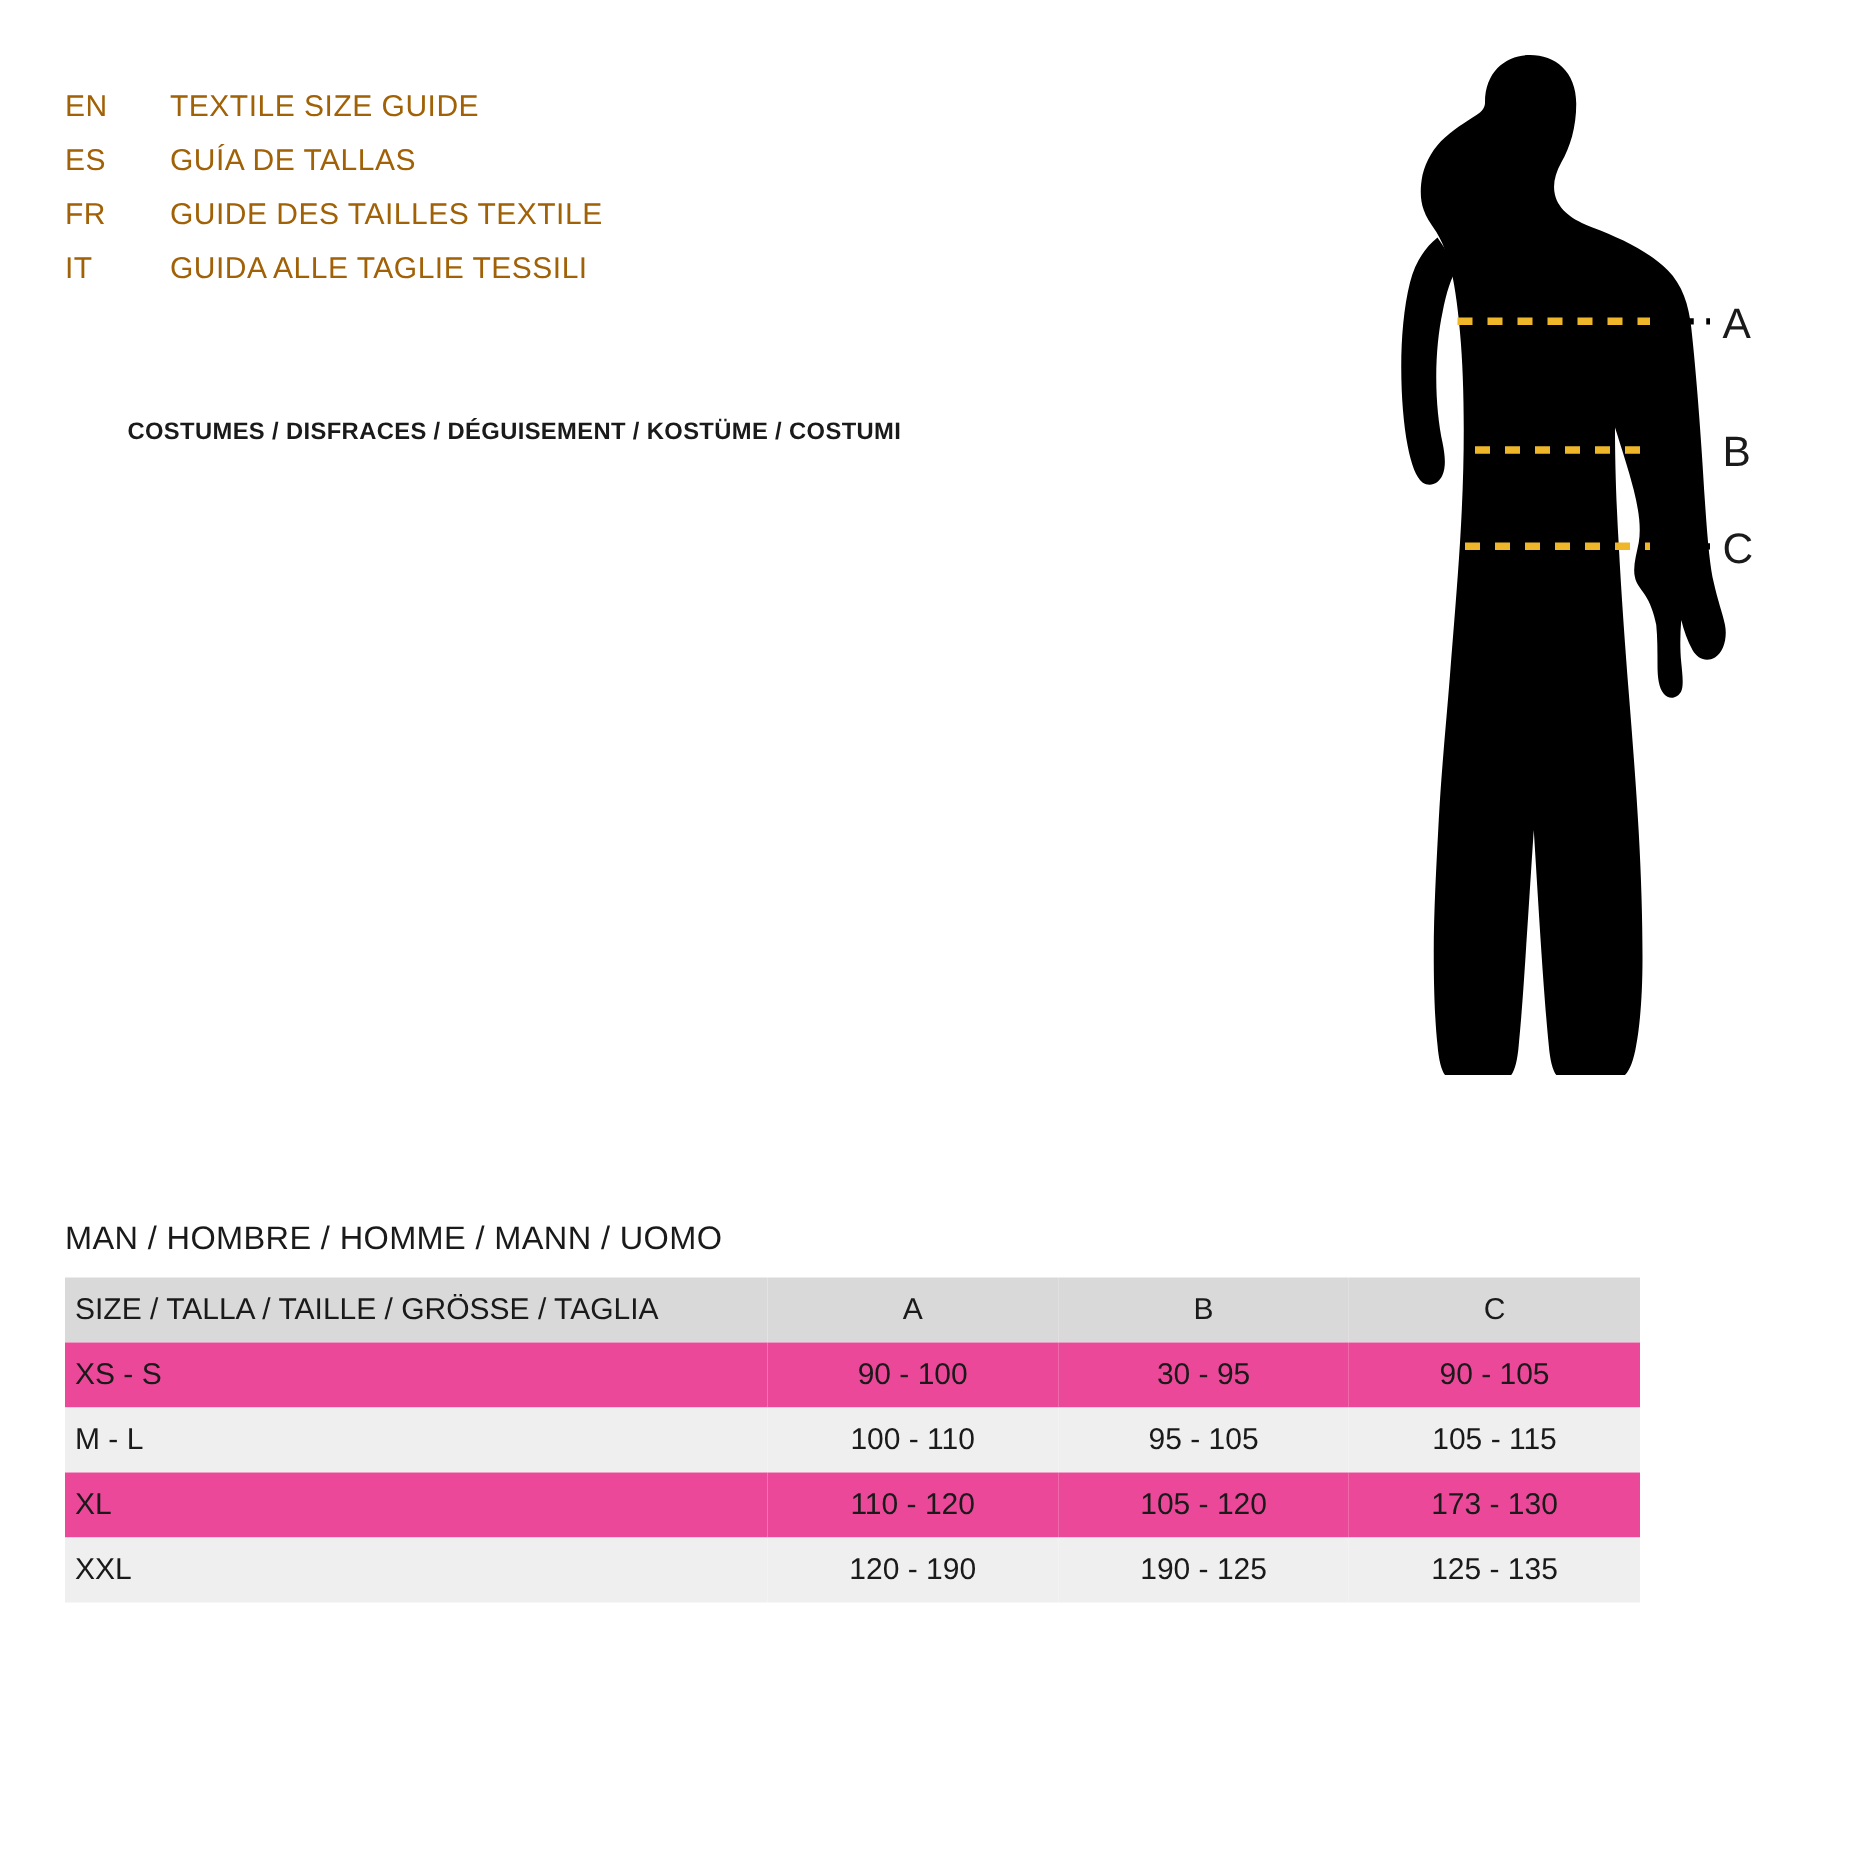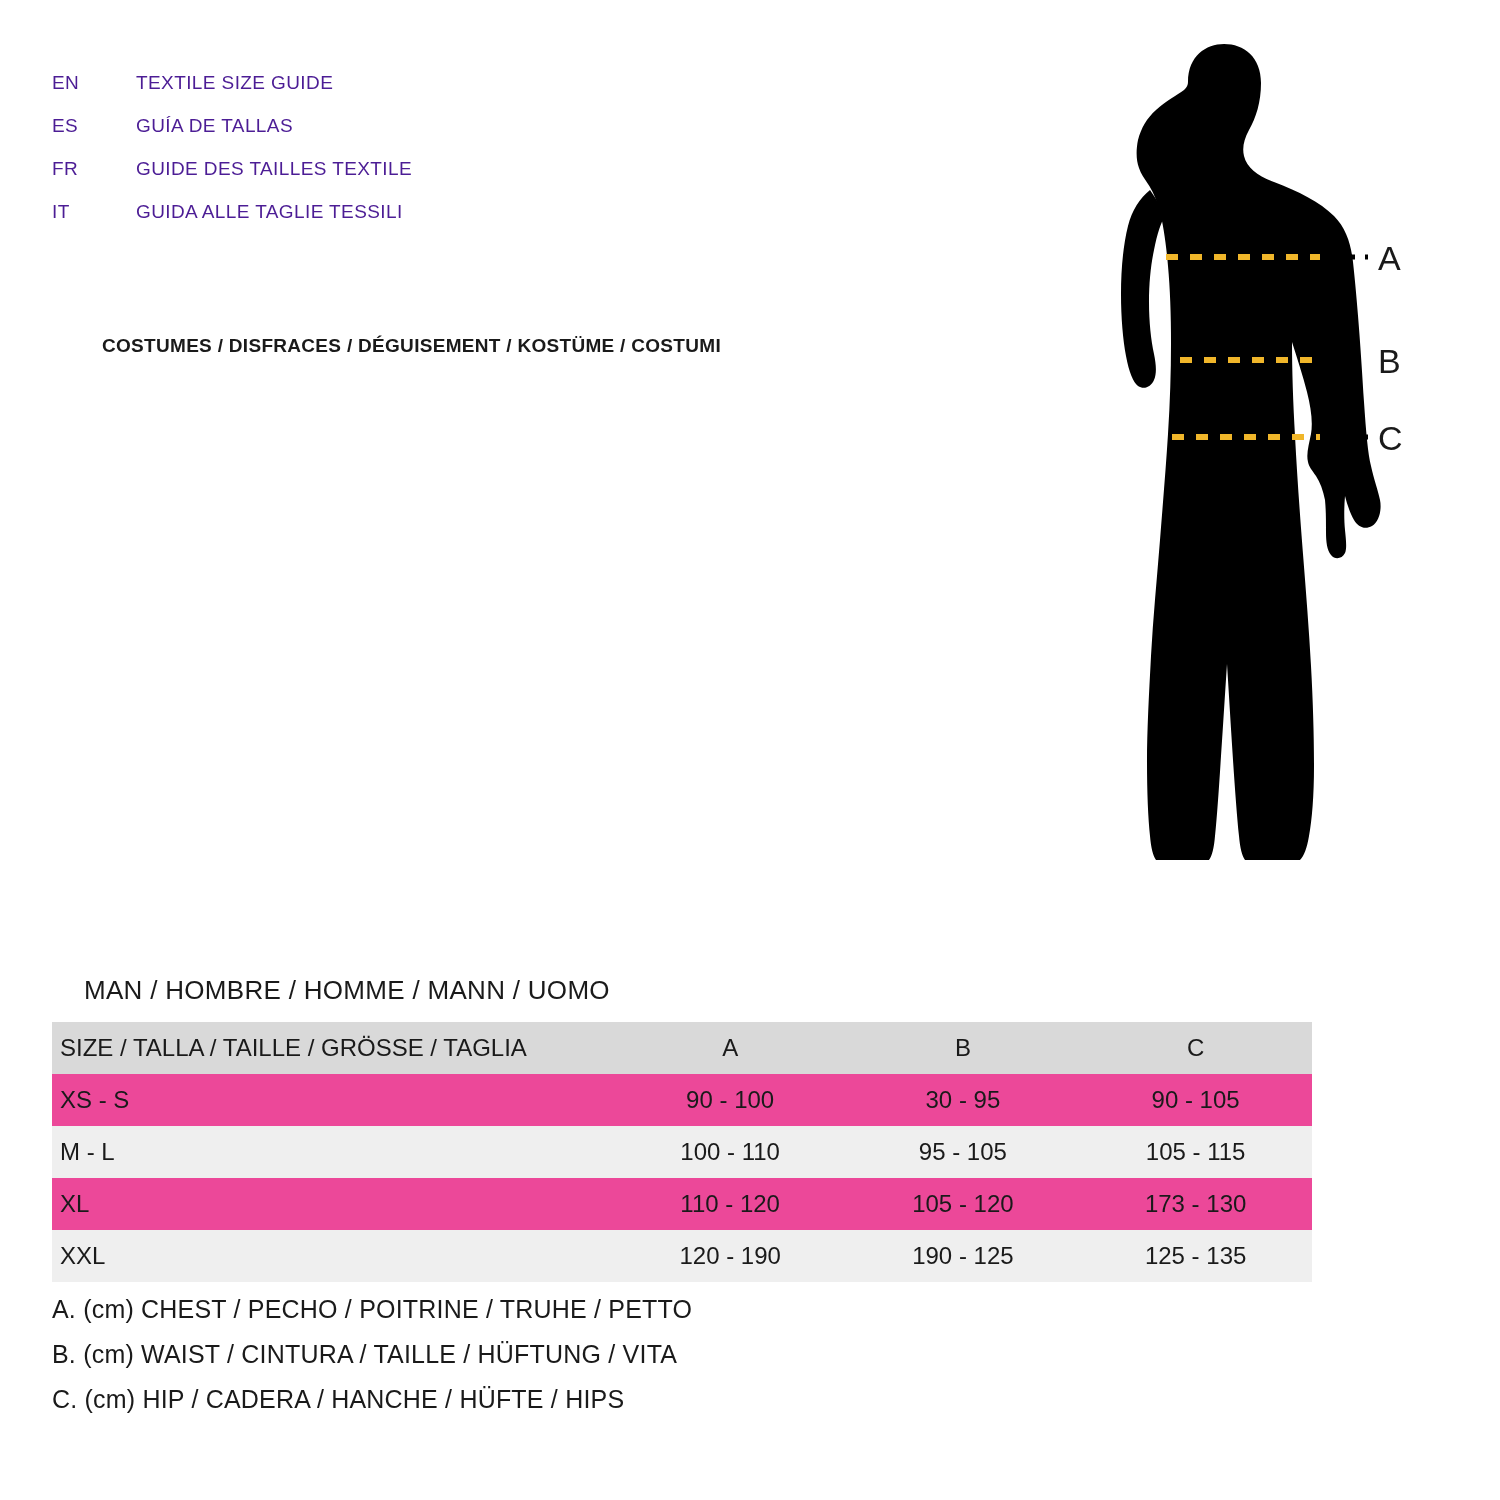--- a/index.html
+++ b/index.html
@@ -21,23 +21,23 @@
   .lang-block {
     position: absolute;
     left: 52px;
     top: 72px;
     width: 1000px;
   }
   .lang-row {
     display: flex;
     align-items: baseline;
     height: 43px;
-    font-size: 19px;
+    font-size: 24px;
     letter-spacing: 0.4px;
-    color: #4c1d95;
+    color: #a16207;
   }
   .lang-code {
     width: 84px;
     flex: 0 0 84px;
   }
   .lang-text { white-space: nowrap; }
 
   .costumes-line {
     position: absolute;
     left: 68px;
@@ -64,21 +64,20 @@
     position: absolute;
     left: 52px;
     top: 975px;
     width: 1310px;
   }
   .table-caption {
     font-size: 26px;
     letter-spacing: 0.3px;
     margin-bottom: 16px;
     color: #1a1a1a;
-    margin-left: 32px;
   }
   table.size-table {
     border-collapse: collapse;
     width: 1260px;
     font-size: 24px;
     color: #1a1a1a;
   }
   table.size-table th,
   table.size-table td {
     padding: 12px;
@@ -260,19 +259,14 @@
         <tr class="even">
           <td class="col-label">XXL</td>
           <td class="col-m">120 - 190</td>
           <td class="col-m">190 - 125</td>
           <td class="col-m">125 - 135</td>
         </tr>
       </tbody>
     </table>
   </div>
 
-  <div class="legend">
-    <div class="legend-row">A. (cm) CHEST / PECHO / POITRINE / TRUHE / PETTO</div>
-    <div class="legend-row">B. (cm) WAIST / CINTURA / TAILLE / HÜFTUNG / VITA</div>
-    <div class="legend-row">C. (cm) HIP / CADERA / HANCHE / HÜFTE / HIPS</div>
-  </div>
 
 </div>
 
 </body></html>

